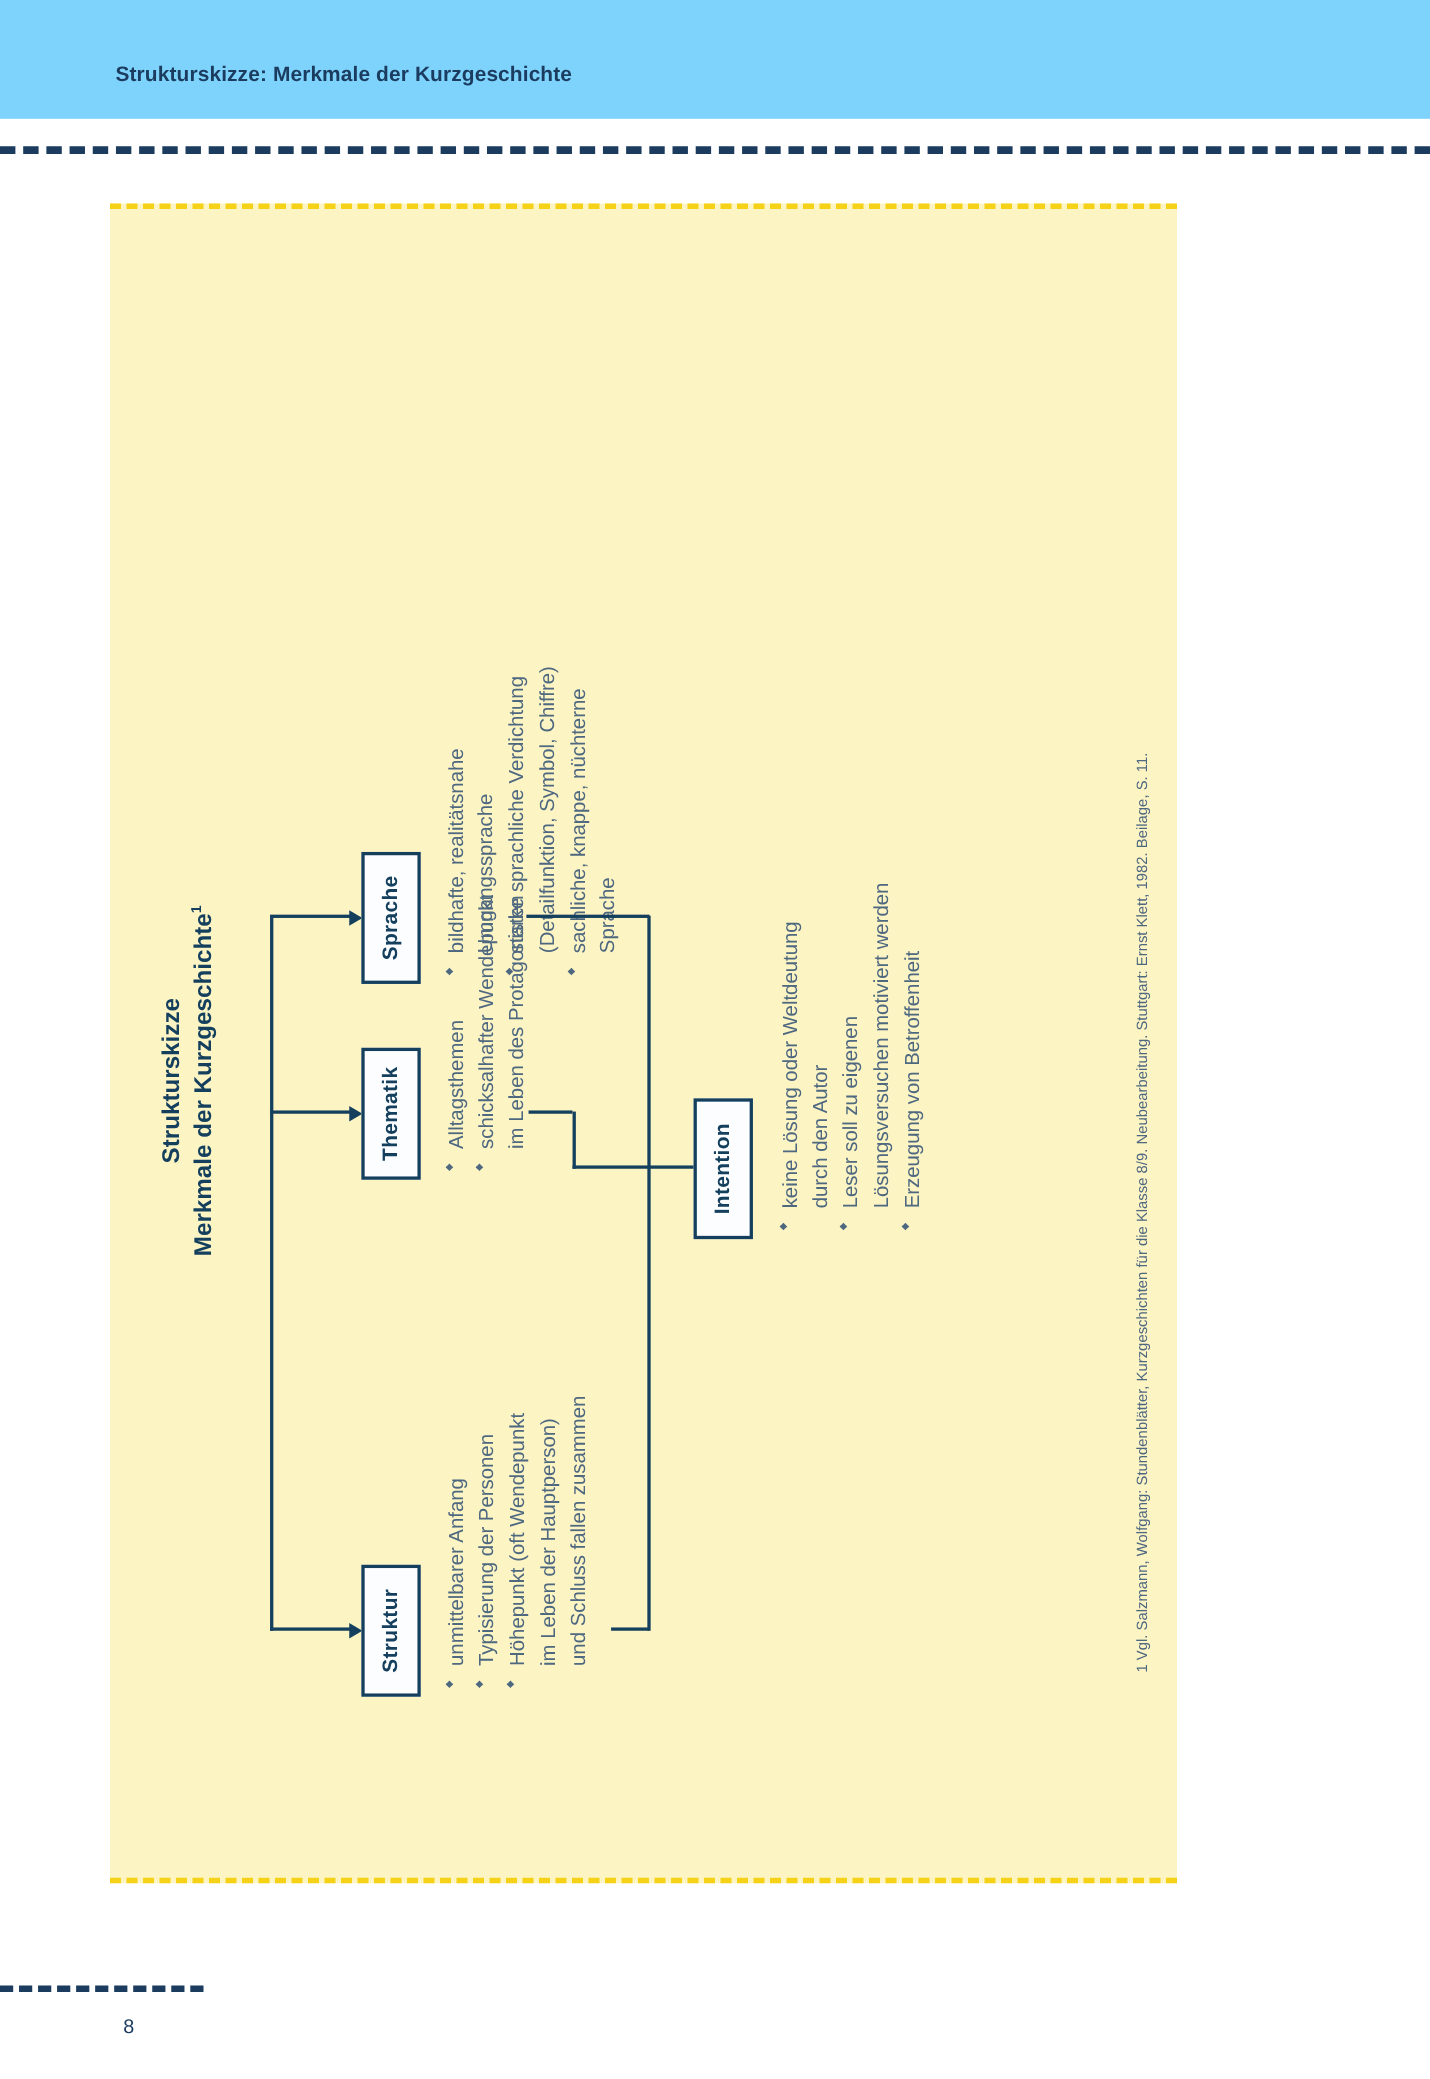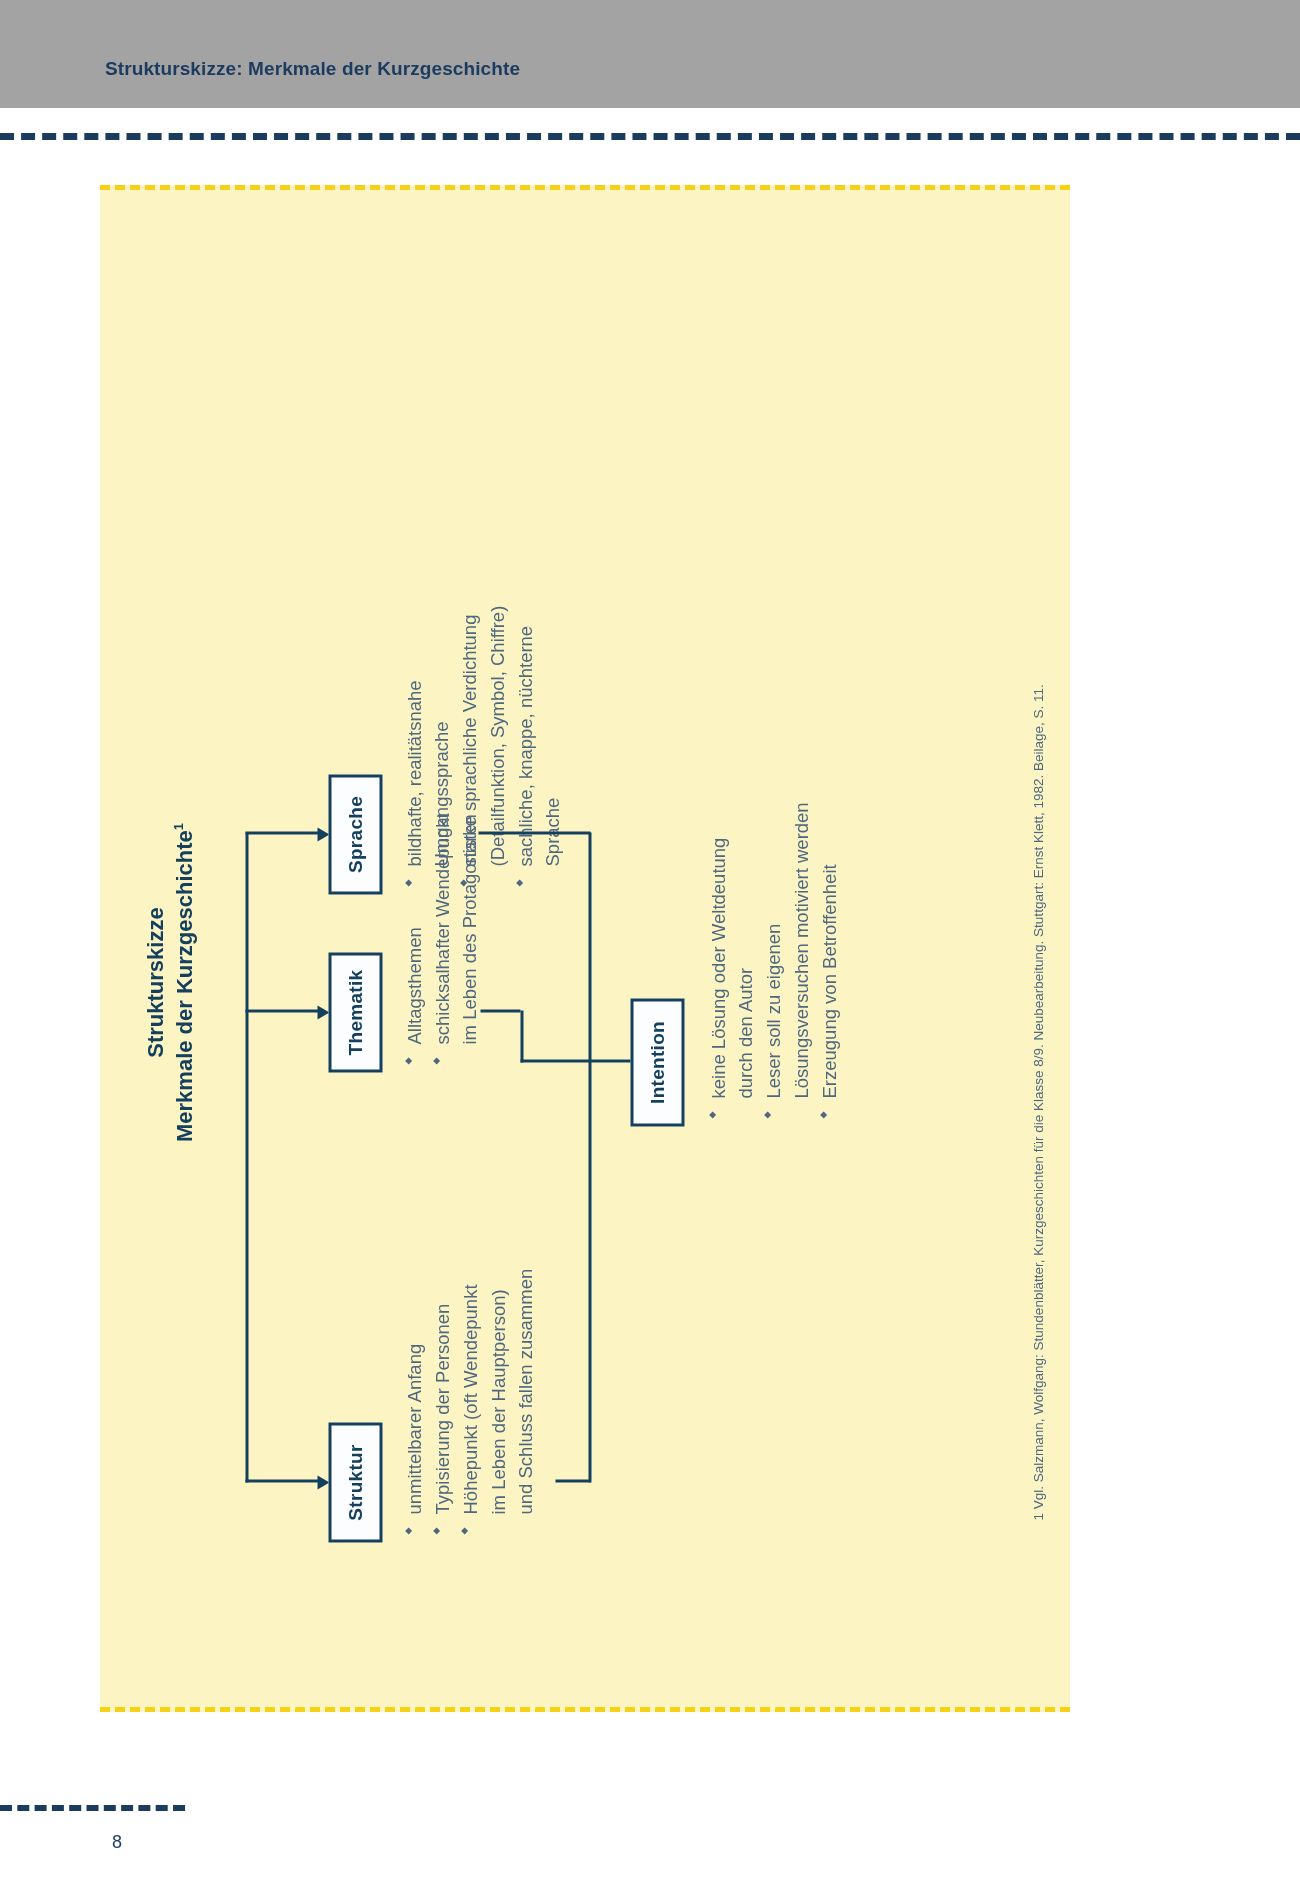--- a/index.html
+++ b/index.html
@@ -14,21 +14,21 @@
     height: 1890px;
     background: #ffffff;
     overflow: hidden;
   }
 
   
   #header-band {
     position: absolute;
     left: 0; top: 0;
     width: 1300px; height: 108px;
-    background: #a3a3a3;
+    background: #7dd3fc;
   }
   #header-title {
     position: absolute;
     left: 105px; top: 58px;
     font-size: 19px;
     font-weight: bold;
     color: #1b3b5f;
     letter-spacing: 0.1px;
     white-space: nowrap;
   }

